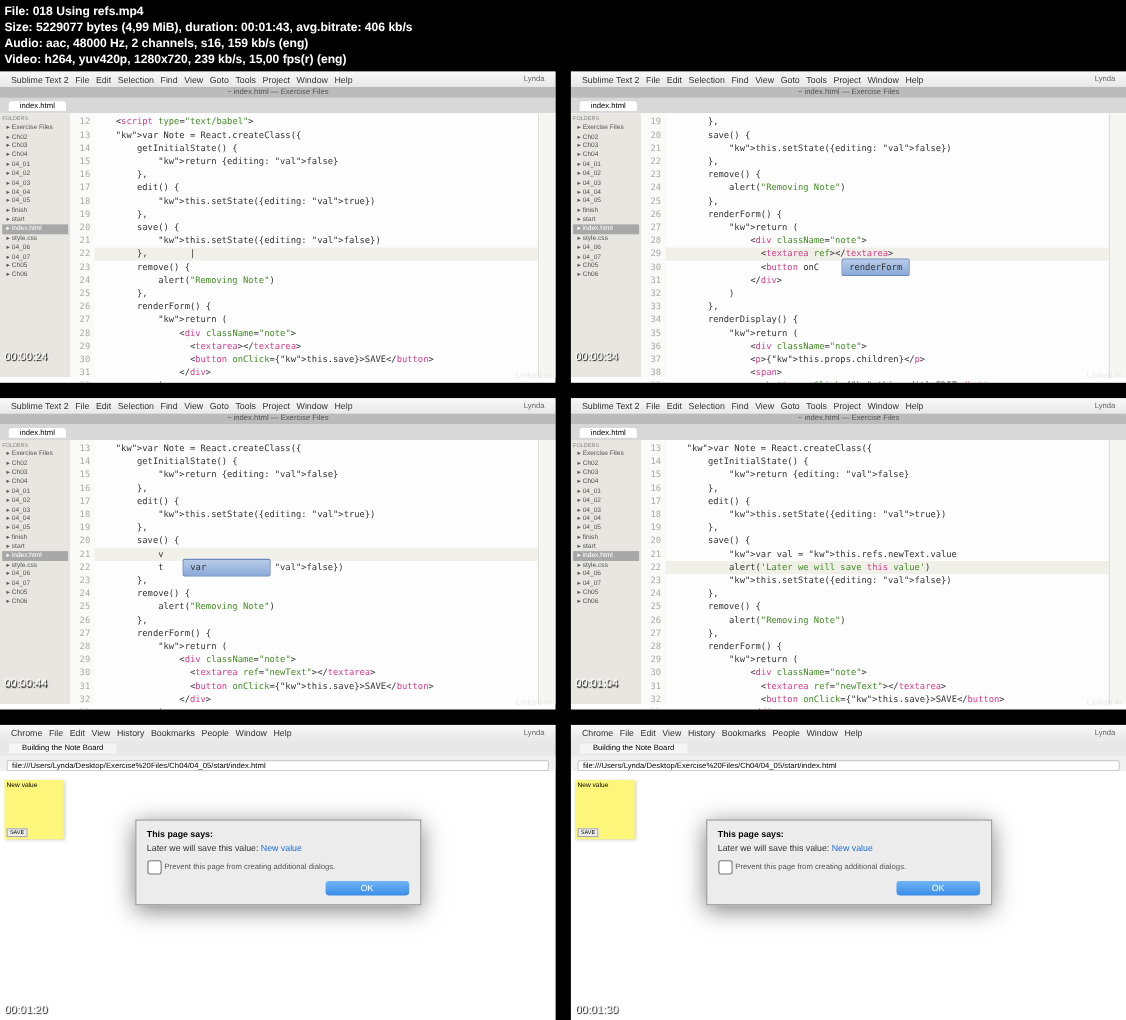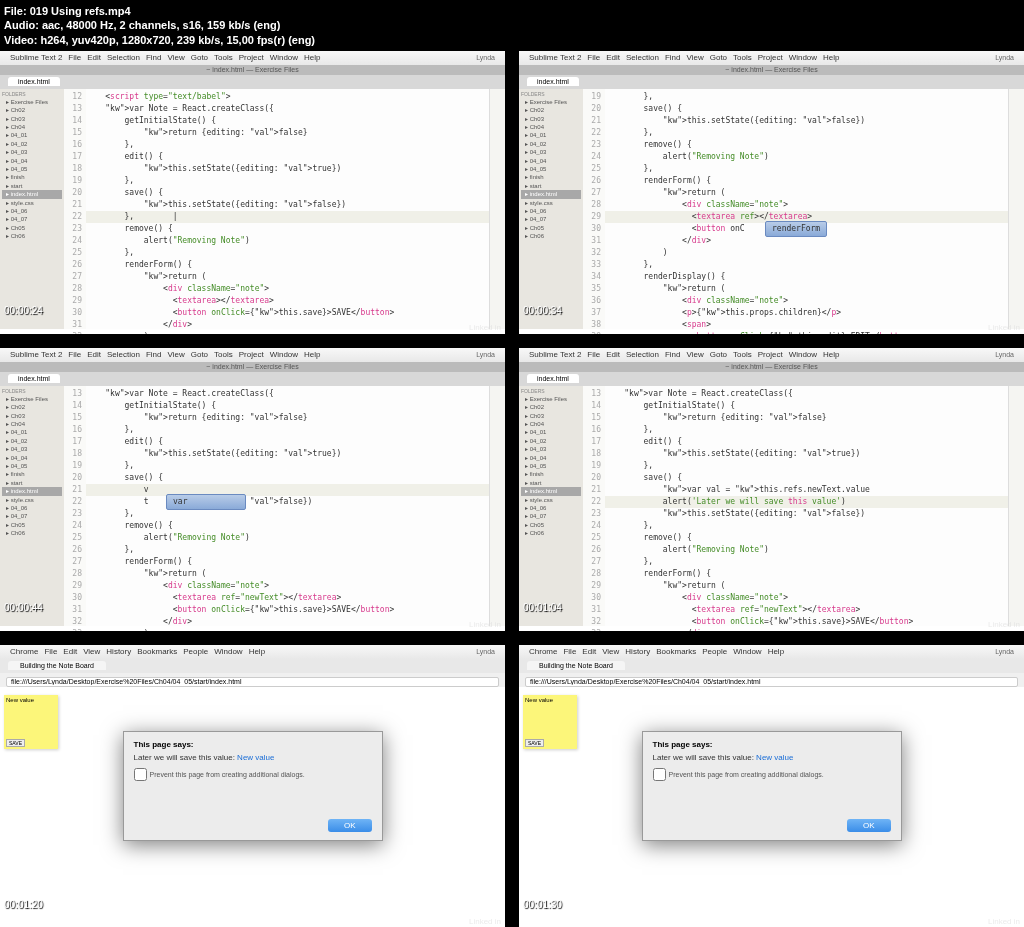--- a/index.html
+++ b/index.html
@@ -38,28 +38,29 @@
 .urlbar input { flex: 1; height: 10px; font-size: 7px; border: 1px solid #ccc; border-radius: 2px; padding: 0 4px; background: #fff; }
 .page { background: #fff; height: 230px; position: relative; }
 .note { position: absolute; top: 8px; left: 4px; width: 54px; height: 54px; background: #fcf67a; box-shadow: 1px 1px 3px rgba(0,0,0,.2); font-size: 6px; padding: 2px; }
 .note .savebtn { position: absolute; bottom: 2px; left: 2px; background: #eee; border: 1px solid #aaa; font-size: 5px; padding: 0 2px; }
 .dialog { position: absolute; top: 44px; left: 50%; transform: translateX(-50%); width: 260px; background: #ececec; border: 1px solid #999; box-shadow: 0 4px 20px rgba(0,0,0,.5); padding: 8px 10px; font-size: 8px; }
 .dialog .title { font-weight: bold; margin-bottom: 4px; }
 .dialog .msg { color: #333; margin-bottom: 6px; }
 .dialog .msg .nv { color: #1a6dd6; }
 .dialog .chk { font-size: 7px; color: #555; display: flex; align-items: center; gap: 3px; margin-bottom: 6px; }
 .dialog .btns { text-align: right; }
-.dialog .ok { background: linear-gradient(#6fb4f6,#3a8de8); color: #fff; border: none; padding: 2px 16px; border-radius: 3px; font-size: 8px; margin-top: 32px; }
+.dialog .ok { background: linear-gradient(#6fb4f6,#3a8de8); color: #fff; border: none; padding: 2px 32px; border-radius: 3px; font-size: 8px; }
 .lynda { margin-left: auto; font-size: 7px; color: #666; }
 </style>
 </head>
 <body>
 
 <div class="header-info">
-  <div>File: 019 Using refs.mp4</div>
+  <div>File: 018 Using refs.mp4</div>
+  <div>Size: 5229077 bytes (4,99 MiB), duration: 00:01:43, avg.bitrate: 406 kb/s</div>
   <div>Audio: aac, 48000 Hz, 2 channels, s16, 159 kb/s (eng)</div>
   <div>Video: h264, yuv420p, 1280x720, 239 kb/s, 15,00 fps(r) (eng)</div>
 </div>
 
 <div class="grid">
 
 <div class="panel">
   <div class="menubar">
     <span class="apple"></span>
     <span>Sublime Text 2</span>

